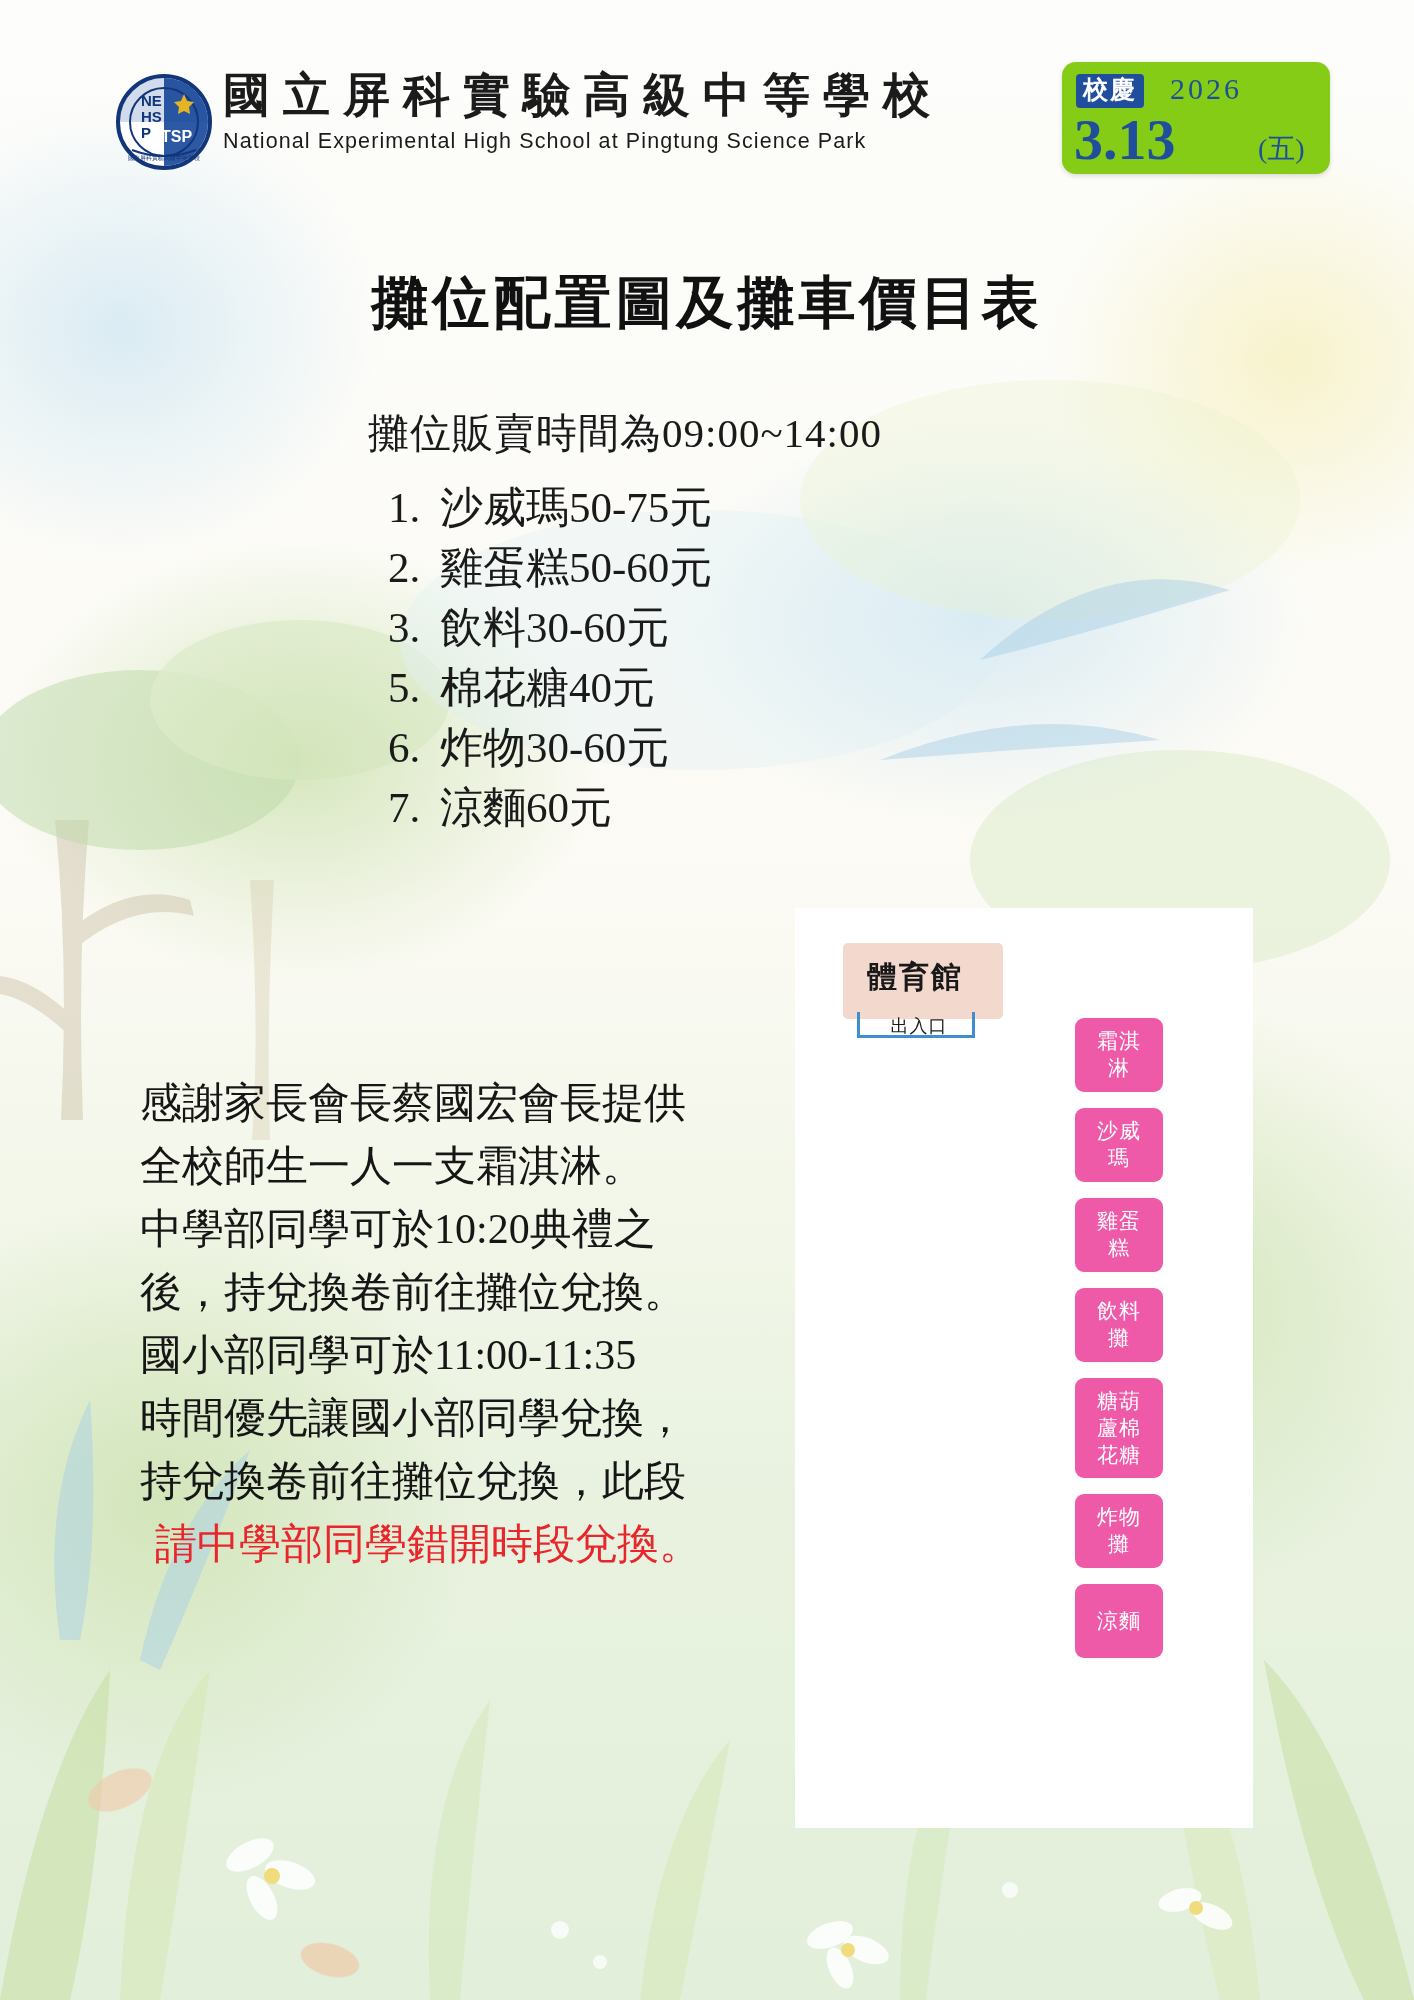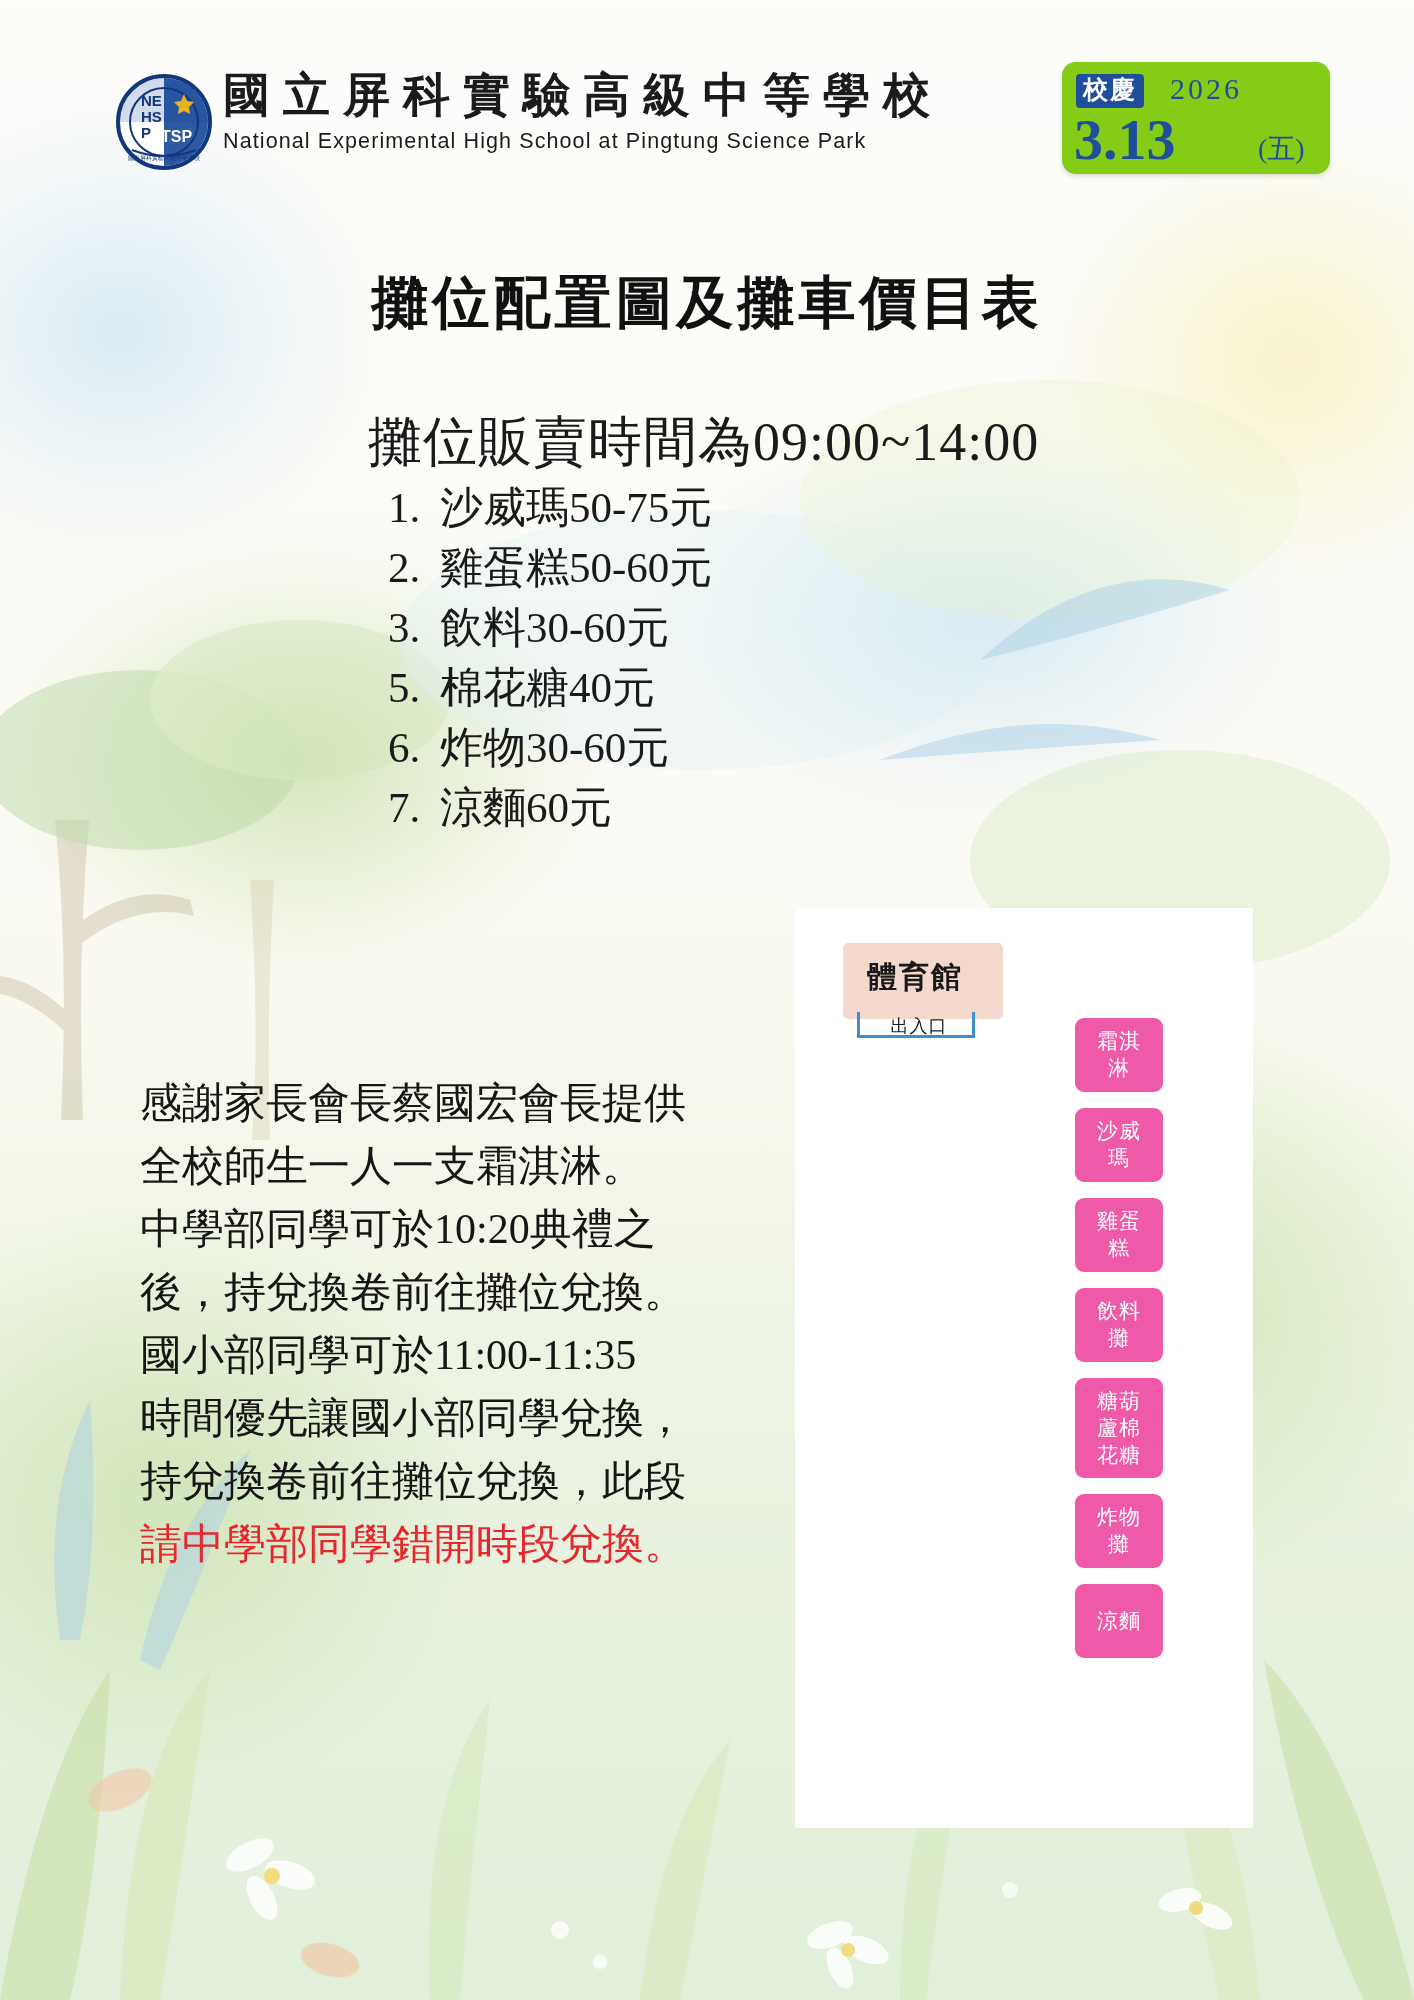--- a/index.html
+++ b/index.html
@@ -133,21 +133,21 @@
     letter-spacing: 4px;
     color: #111;
   }
 
   
   .sell-time {
     position: absolute;
     top: 406px;
     left: 368px;
     font-family: "Liberation Serif", serif;
-    font-size: 54px;
+    font-size: 41px;
     color: #1a1a1a;
     letter-spacing: 1px;
     white-space: nowrap;
   }
   .price-list {
     position: absolute;
     top: 478px;
     left: 388px;
     margin: 0;
     padding: 0;
@@ -175,20 +175,21 @@
   .note p {
     margin: 0;
     font-family: "Liberation Serif", serif;
     font-size: 42px;
     line-height: 63px;
     color: #161616;
     white-space: nowrap;
   }
   .note p.warn {
     color: #e8262c;
+    margin-left: 15px;
   }
 
   
   .map-panel {
     position: absolute;
     left: 795px;
     top: 908px;
     width: 458px;
     height: 920px;
     background: #ffffff;

